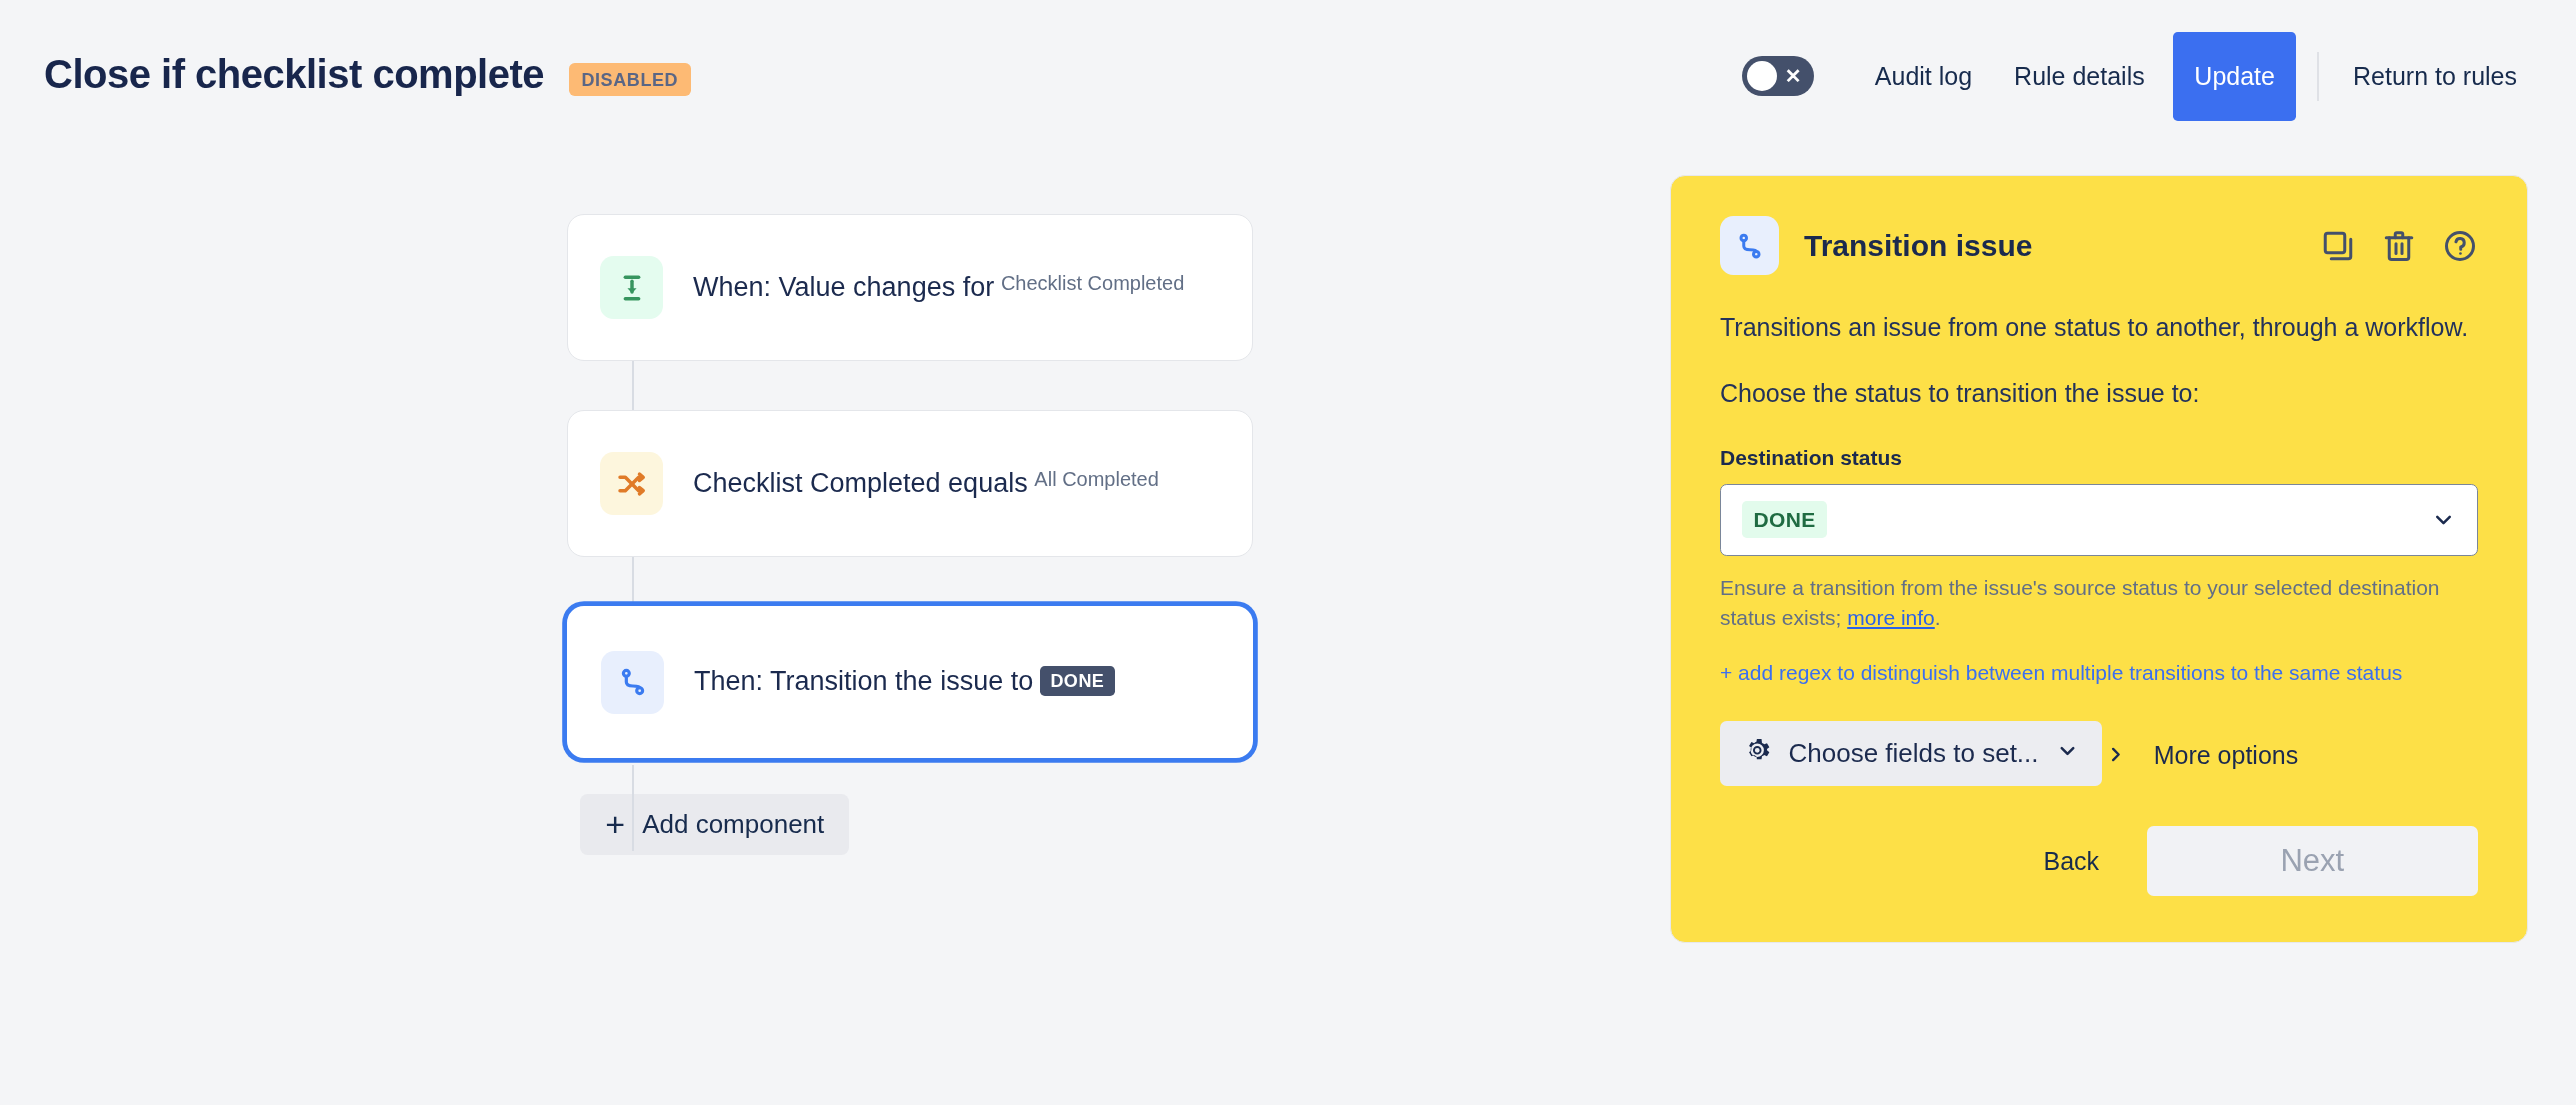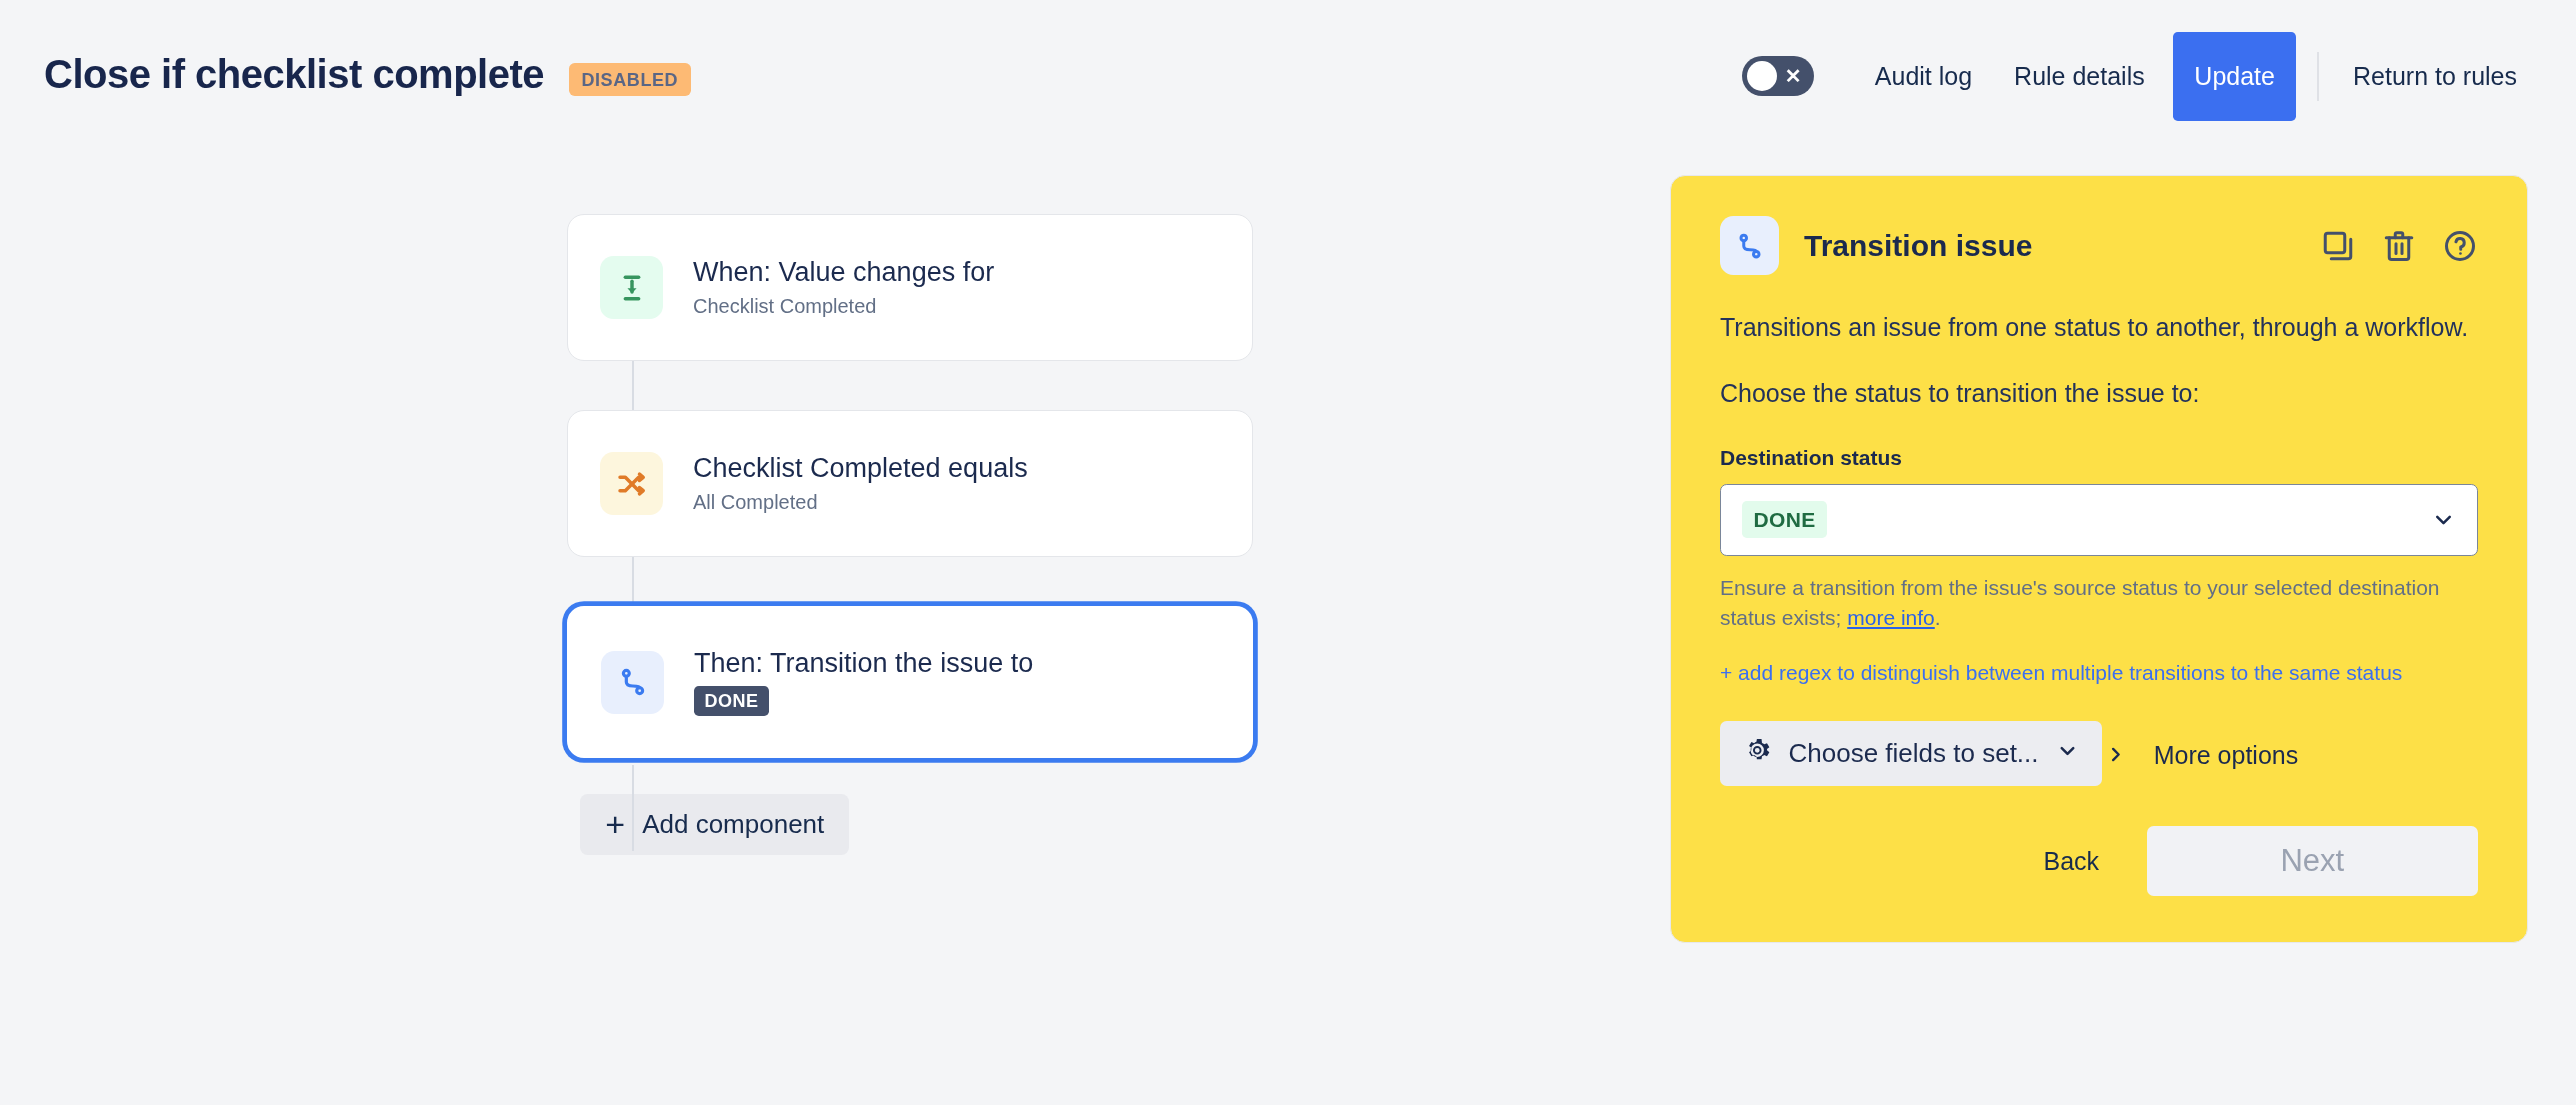--- a/index.html
+++ b/index.html
@@ -87,21 +87,21 @@
     min-height: 152px;
   }
   .rule-icon {
     width: 63px; height: 63px; border-radius: 13.3px;
     display: flex; align-items: center; justify-content: center;
     flex: 0 0 63px; margin-right: 30px;
   }
   .icon-trigger { background: #e4fcef; }
   .icon-condition { background: #fdf6dd; }
   .icon-action { background: #e8effd; }
-  .rule-text { display: flex; flex-direction: column; gap: 6.7px; }
+  .rule-text { display: flex; flex-direction: row; gap: 6.7px; }
   .rule-title { font-size: 27px; color: #1b2a4e; line-height: 1.15; }
   .rule-sub { font-size: 20px; color: #626f86; }
   .lozenge-dark {
     display: inline-block; align-self: flex-start;
     background: #44506b; color: #ffffff;
     font-size: 18px; font-weight: 700; letter-spacing: 0.5px;
     padding: 4.8px 10.5px 3.8px; border-radius: 4.8px;
   }
 
   .card-gap-1 { height: 49px; }

